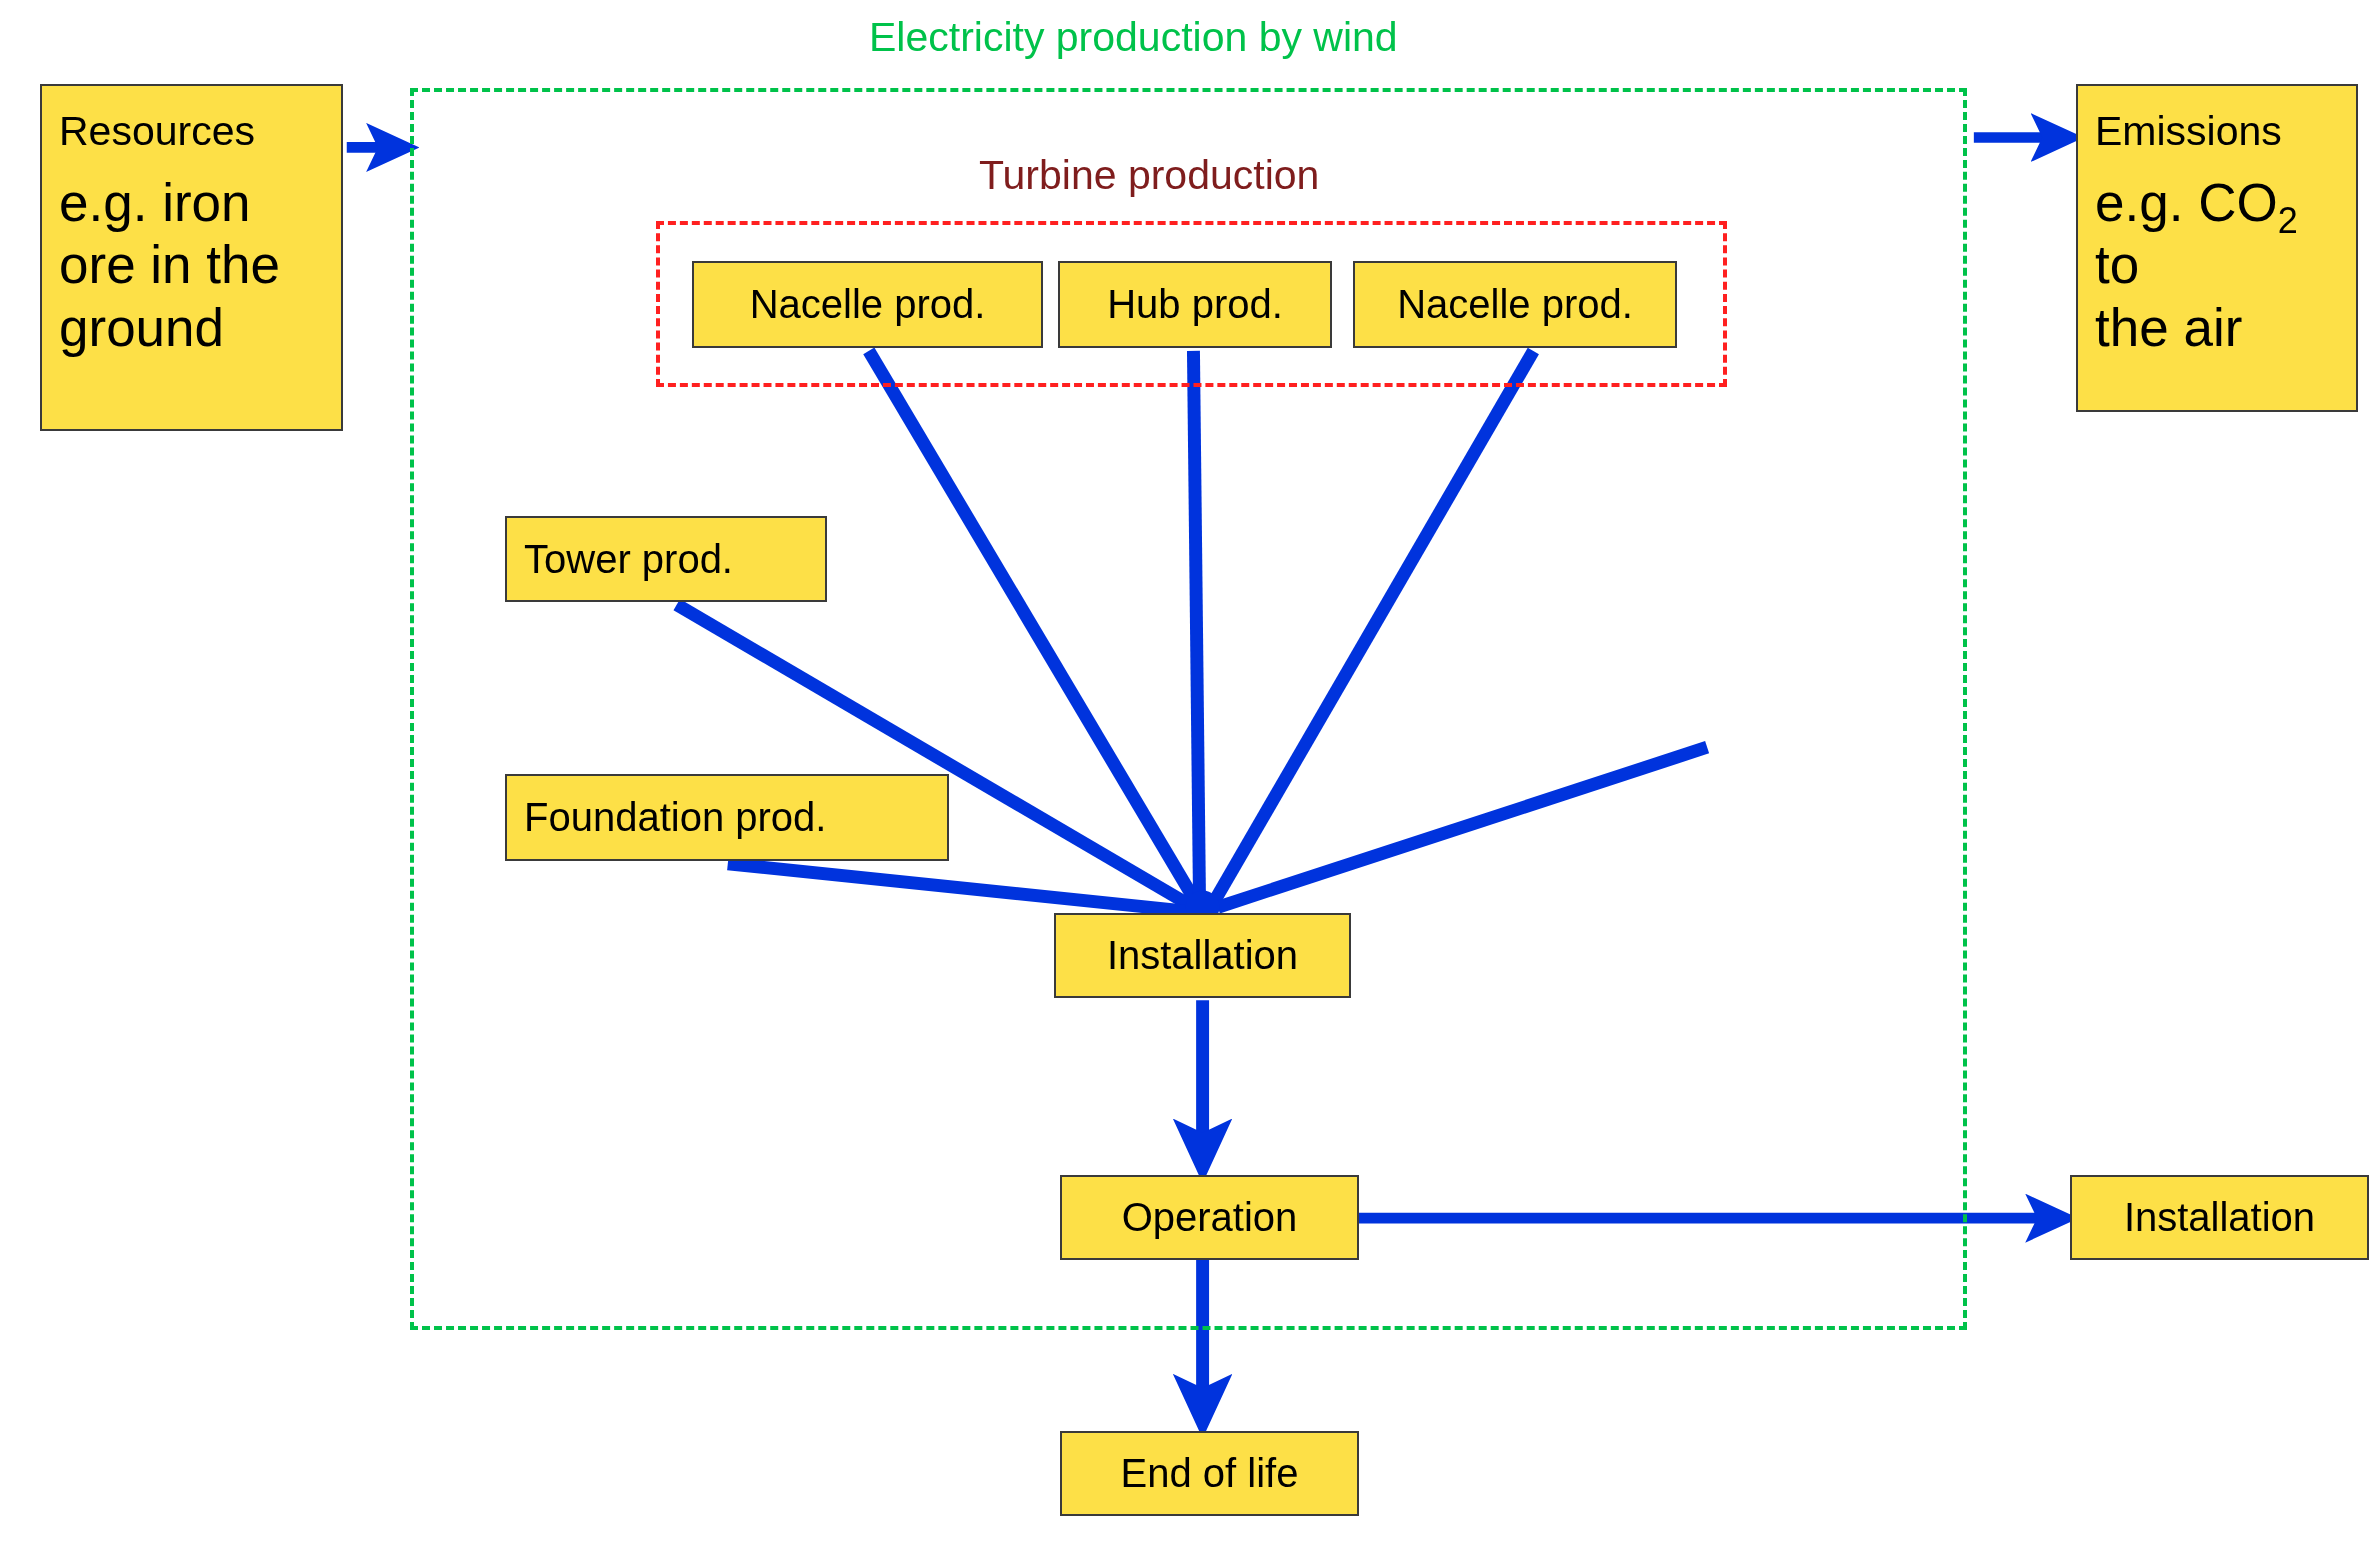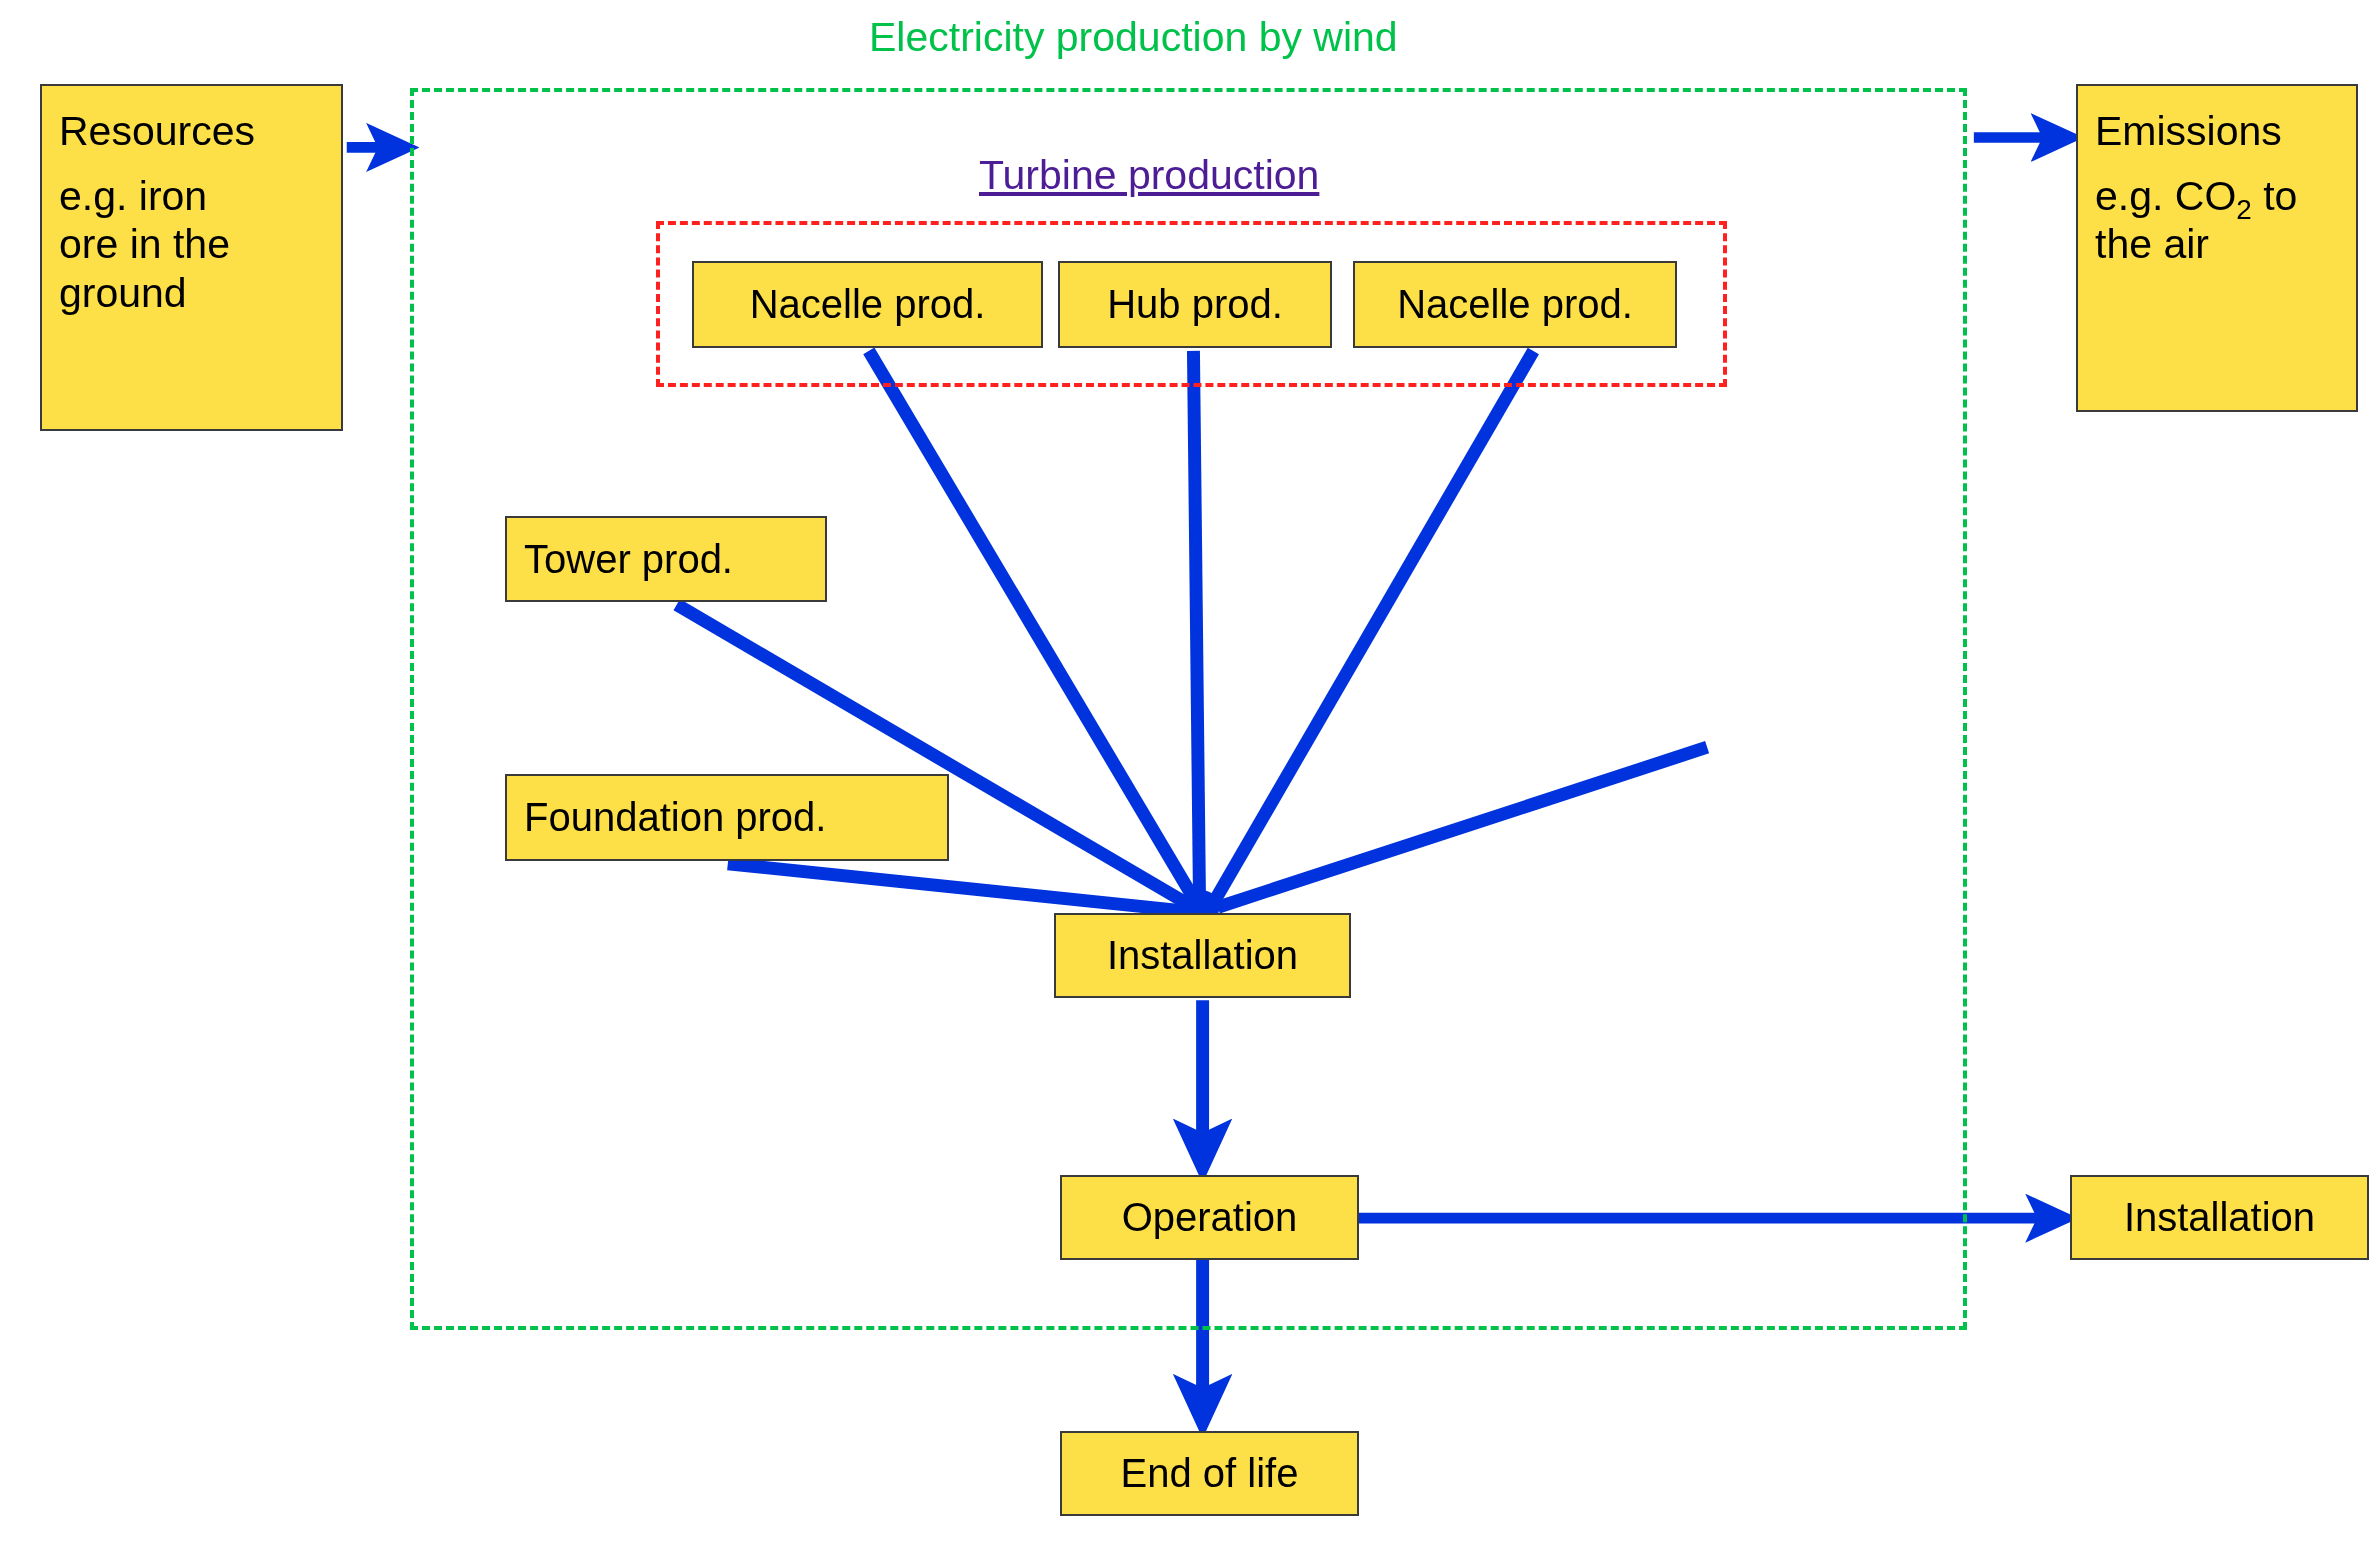--- a/index.html
+++ b/index.html
@@ -47,42 +47,42 @@
   }
   .node.center  { align-items: center; text-align: center; }
   .node.left    { align-items: flex-start; text-align: right; }
 
   
   .node.stacked {
     justify-content: flex-start;
     padding-top: 23px;
   }
   .node.stacked .title   { padding: 0 17px; font-size: 41px; }
-  .node.stacked .detail  { padding: 17px 12px 0 17px; font-size: 41px; line-height: 1.18; }
+  .node.stacked .detail  { padding: 17px 12px 0 17px; font-size: 53px; line-height: 1.18; }
   .sub { font-size: 0.68em; vertical-align: sub; line-height: 0; }
 
   
   .frame {
     position: absolute;
     box-sizing: border-box;
     background: transparent;
     z-index: 1;
   }
   .frame.system  { border: 4.6px dashed #00c24a; }
   .frame.turbine { border: 4.6px dashed #ff2020; }
 
   
   .caption {
     position: absolute;
     font-size: 41px;
     white-space: nowrap;
     z-index: 4;
   }
   .caption.system  { color: #00c24a; }
-  .caption.turbine { color: #4c1d95; text-decoration: underline; }
+  .caption.turbine { color: #7f1d1d; }
 </style>
 </head>
 <body>
 
 <div id="canvas">
 
   <div class="frame system" style="left:410px; top:88px; width:1557px; height:1242px;"></div>
 
   <div class="frame turbine" style="left:656px; top:221px; width:1071px; height:166px;"></div>
 

